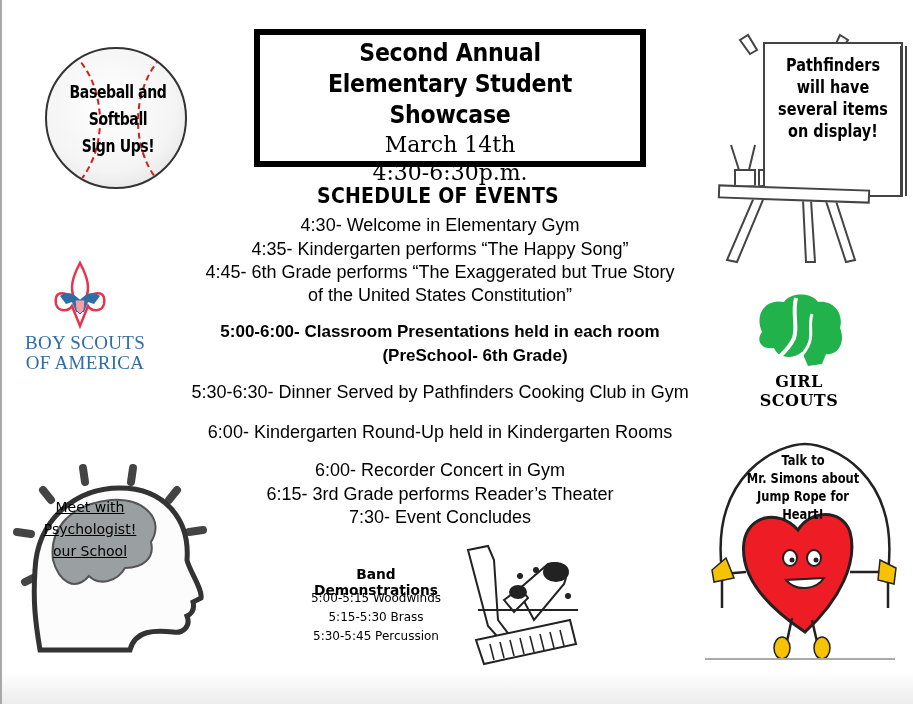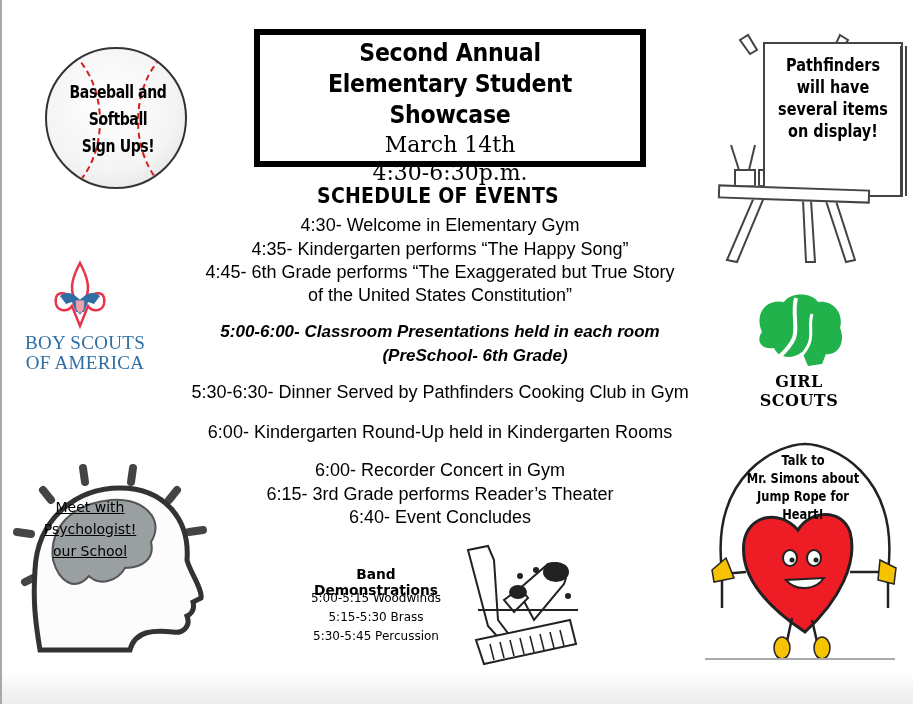--- a/index.html
+++ b/index.html
@@ -18,21 +18,21 @@
     text-align:center; background:#fff; }
   .title-line1, .title-line2 { font-family:"DejaVu Sans", sans-serif; font-weight:bold; font-size:24px;
     line-height:31px; letter-spacing:-0.3px; transform:scaleX(0.92); }
   .title-line1 { margin-top:3px; }
   .title-date, .title-time { font-family:"DejaVu Serif", serif; font-size:22px; line-height:28px; }
 
   
   .schedule-heading { left:300px; top:184px; width:276px; text-align:center;
     font-family:"DejaVu Sans", sans-serif; font-weight:bold; font-size:21px; letter-spacing:0.3px; transform:scaleX(0.9); }
   .sched { left:160px; width:560px; text-align:center; font-size:18px; line-height:23px; }
-  .sched.bold-italic { font-weight:bold; font-style:italic; }
+  .sched.bold-italic { font-weight:bold; }
 
   
   .baseball { left:45px; top:47px; width:142px; height:142px; border-radius:50%;
     border:2px solid #333; box-sizing:border-box;
     background:radial-gradient(circle at 45% 40%, #ffffff 0%, #f4f4f4 60%, #d9d9d9 100%); overflow:hidden; }
   .seam { position:absolute; border:2px dashed #d0201a; border-radius:50%; }
   .baseball-text { position:absolute; left:0; top:29px; width:142px; text-align:center;
     font-family:"DejaVu Sans", sans-serif; font-weight:bold; font-size:18px; line-height:27px;
     transform:scaleX(0.78); letter-spacing:-0.5px; }
 
@@ -81,21 +81,21 @@
 <div class="abs sched" style="top:214px">4:30- Welcome in Elementary Gym</div>
 <div class="abs sched" style="top:238px">4:35- Kindergarten performs “The Happy Song”</div>
 <div class="abs sched" style="top:261px">4:45- 6th Grade performs “The Exaggerated but True Story</div>
 <div class="abs sched" style="top:284px">of the United States Constitution”</div>
 <div class="abs sched bold-italic" style="top:320px; font-size:17px">5:00-6:00- Classroom Presentations held in each room</div>
 <div class="abs sched bold-italic" style="top:344px; left:275px; width:400px; font-size:17px">(PreSchool- 6th Grade)</div>
 <div class="abs sched" style="top:381px">5:30-6:30- Dinner Served by Pathfinders Cooking Club in Gym</div>
 <div class="abs sched" style="top:421px">6:00- Kindergarten Round-Up held in Kindergarten Rooms</div>
 <div class="abs sched" style="top:459px">6:00- Recorder Concert in Gym</div>
 <div class="abs sched" style="top:483px">6:15- 3rd Grade performs Reader’s Theater</div>
-<div class="abs sched" style="top:506px">6:40- Event Concludes</div>
+<div class="abs sched" style="top:506px">7:30- Event Concludes</div>
 
 <div class="abs baseball">
   <div class="seam" style="left:-70px; top:-10px; width:120px; height:160px;"></div>
   <div class="seam" style="left:90px; top:-10px; width:120px; height:160px;"></div>
   <div class="baseball-text">
     <div>Baseball and</div>
     <div>Softball</div>
     <div>Sign Ups!</div>
   </div>
 </div>

